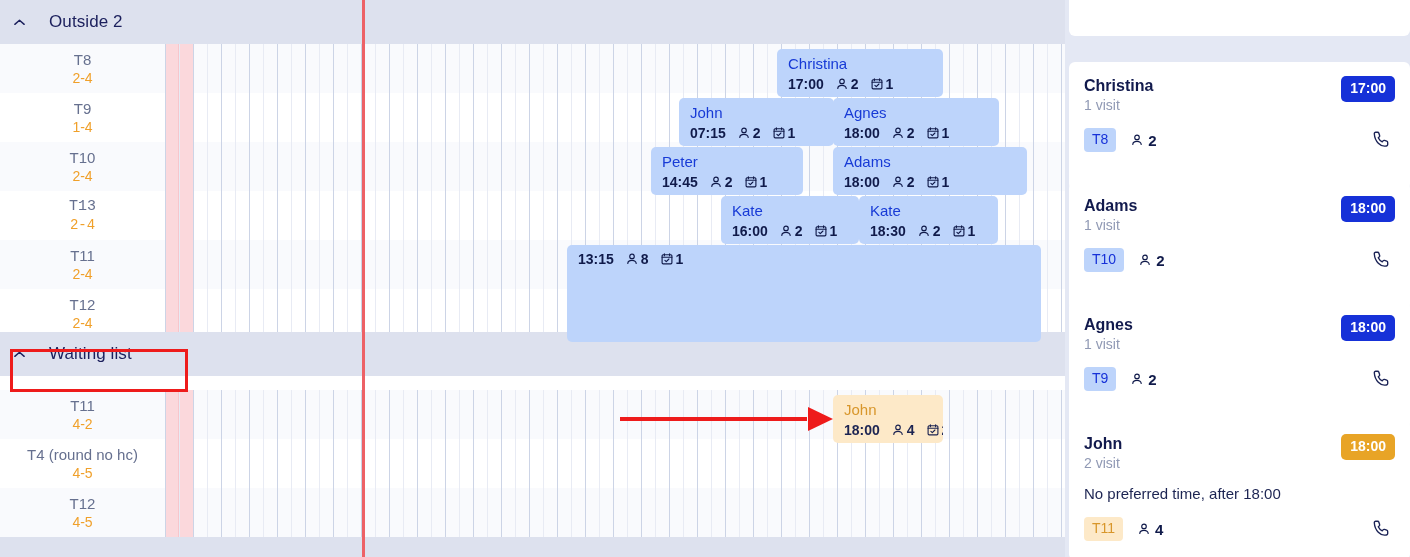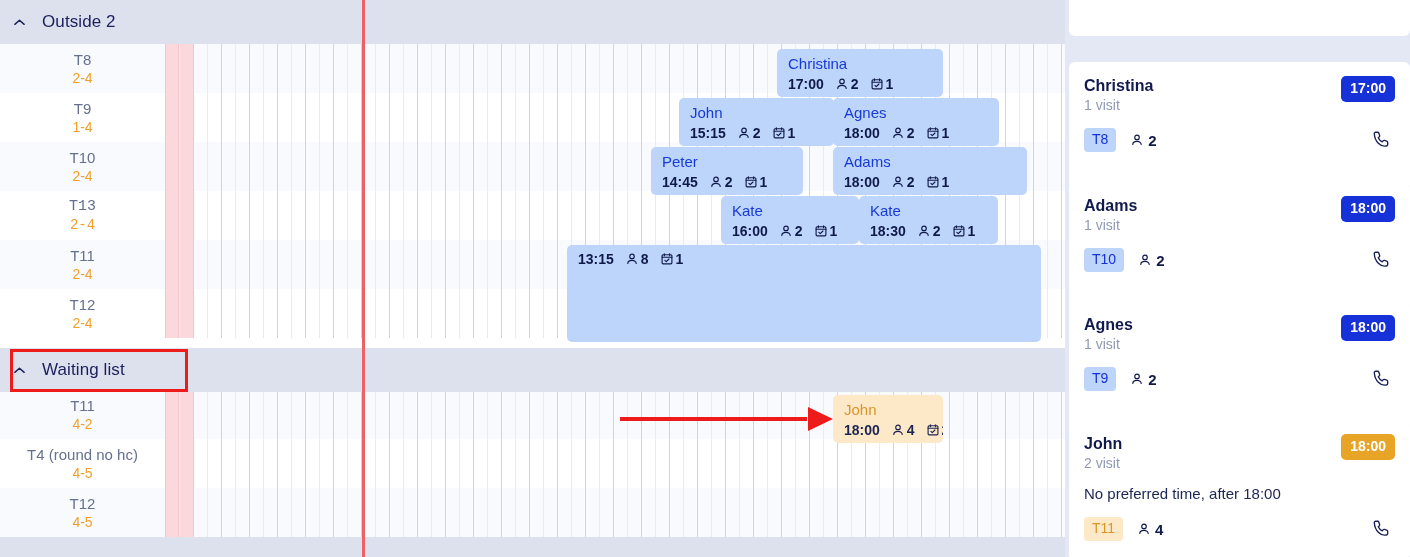--- a/index.html
+++ b/index.html
@@ -39,21 +39,21 @@
     z-index: 30;
   }
   .section-header .chev {
     margin-left: 10px;
     width: 18px; height: 18px;
     display: flex; align-items: center; justify-content: center;
     color: #1b1f5c;
   }
   .section-header .chev svg { display:block; }
   .section-header .title {
-    margin-left: 14px;
+    margin-left: 21px;
     font-size: 17px;
     color: #1b1f5c;
     letter-spacing: .1px;
   }
   .hl-box {
     position: absolute;
     border: 3px solid #ee1b1b;
     pointer-events: none;
     z-index: 60;
   }
@@ -470,21 +470,21 @@
                 <path d="M2.4 6h11.2M5 2v2.3M11 2v2.3" stroke="#101a4a" stroke-width="1.3" stroke-linecap="round"></path>
                 <path d="M5.6 9.5l1.6 1.6 3-3.1" stroke="#101a4a" stroke-width="1.3" stroke-linecap="round" stroke-linejoin="round"></path>
               </svg>
               <span class="mv">1</span>
             </span>
           </div>
         </div>
         <div class="block blue" style="left:679px; top:98px; width:155px; height:48px;">
           <div class="bname">John</div>
           <div class="bmeta">
-            <span class="btime">15:15</span>
+            <span class="btime">07:15</span>
             <span class="mi">
               <svg width="14" height="14" viewBox="0 0 16 16" fill="none">
                 <circle cx="8" cy="5" r="2.6" stroke="#101a4a" stroke-width="1.3"></circle>
                 <path d="M3.2 13.2c0-2.3 2.2-3.6 4.8-3.6s4.8 1.3 4.8 3.6" stroke="#101a4a" stroke-width="1.3" stroke-linecap="round"></path>
               </svg>
               <span class="mv">2</span>
             </span>
             <span class="mi">
               <svg width="14" height="14" viewBox="0 0 16 16" fill="none">
                 <rect x="2.4" y="3.2" width="11.2" height="10.4" rx="1.2" stroke="#101a4a" stroke-width="1.3"></rect>
@@ -645,21 +645,21 @@
 
     <div class="section-header" style="top:0;">
       <span class="chev">
         <svg width="15" height="15" viewBox="0 0 16 16" fill="none">
           <path d="M3 10L8 5.5L13 10" stroke="#1b1f5c" stroke-width="1.5" stroke-linecap="round" stroke-linejoin="round"></path>
         </svg>
       </span>
       <span class="title">Outside 2</span>
     </div>
 
-    <div class="section-header" style="top:348px;">
+    <div class="section-header" style="top:332px;">
       <span class="chev">
         <svg width="15" height="15" viewBox="0 0 16 16" fill="none">
           <path d="M3 10L8 5.5L13 10" stroke="#1b1f5c" stroke-width="1.5" stroke-linecap="round" stroke-linejoin="round"></path>
         </svg>
       </span>
       <span class="title">Waiting list</span>
     </div>
 
     <div class="hl-box" style="left:10px; top:349px; width:178px; height:43px;"></div>
 

